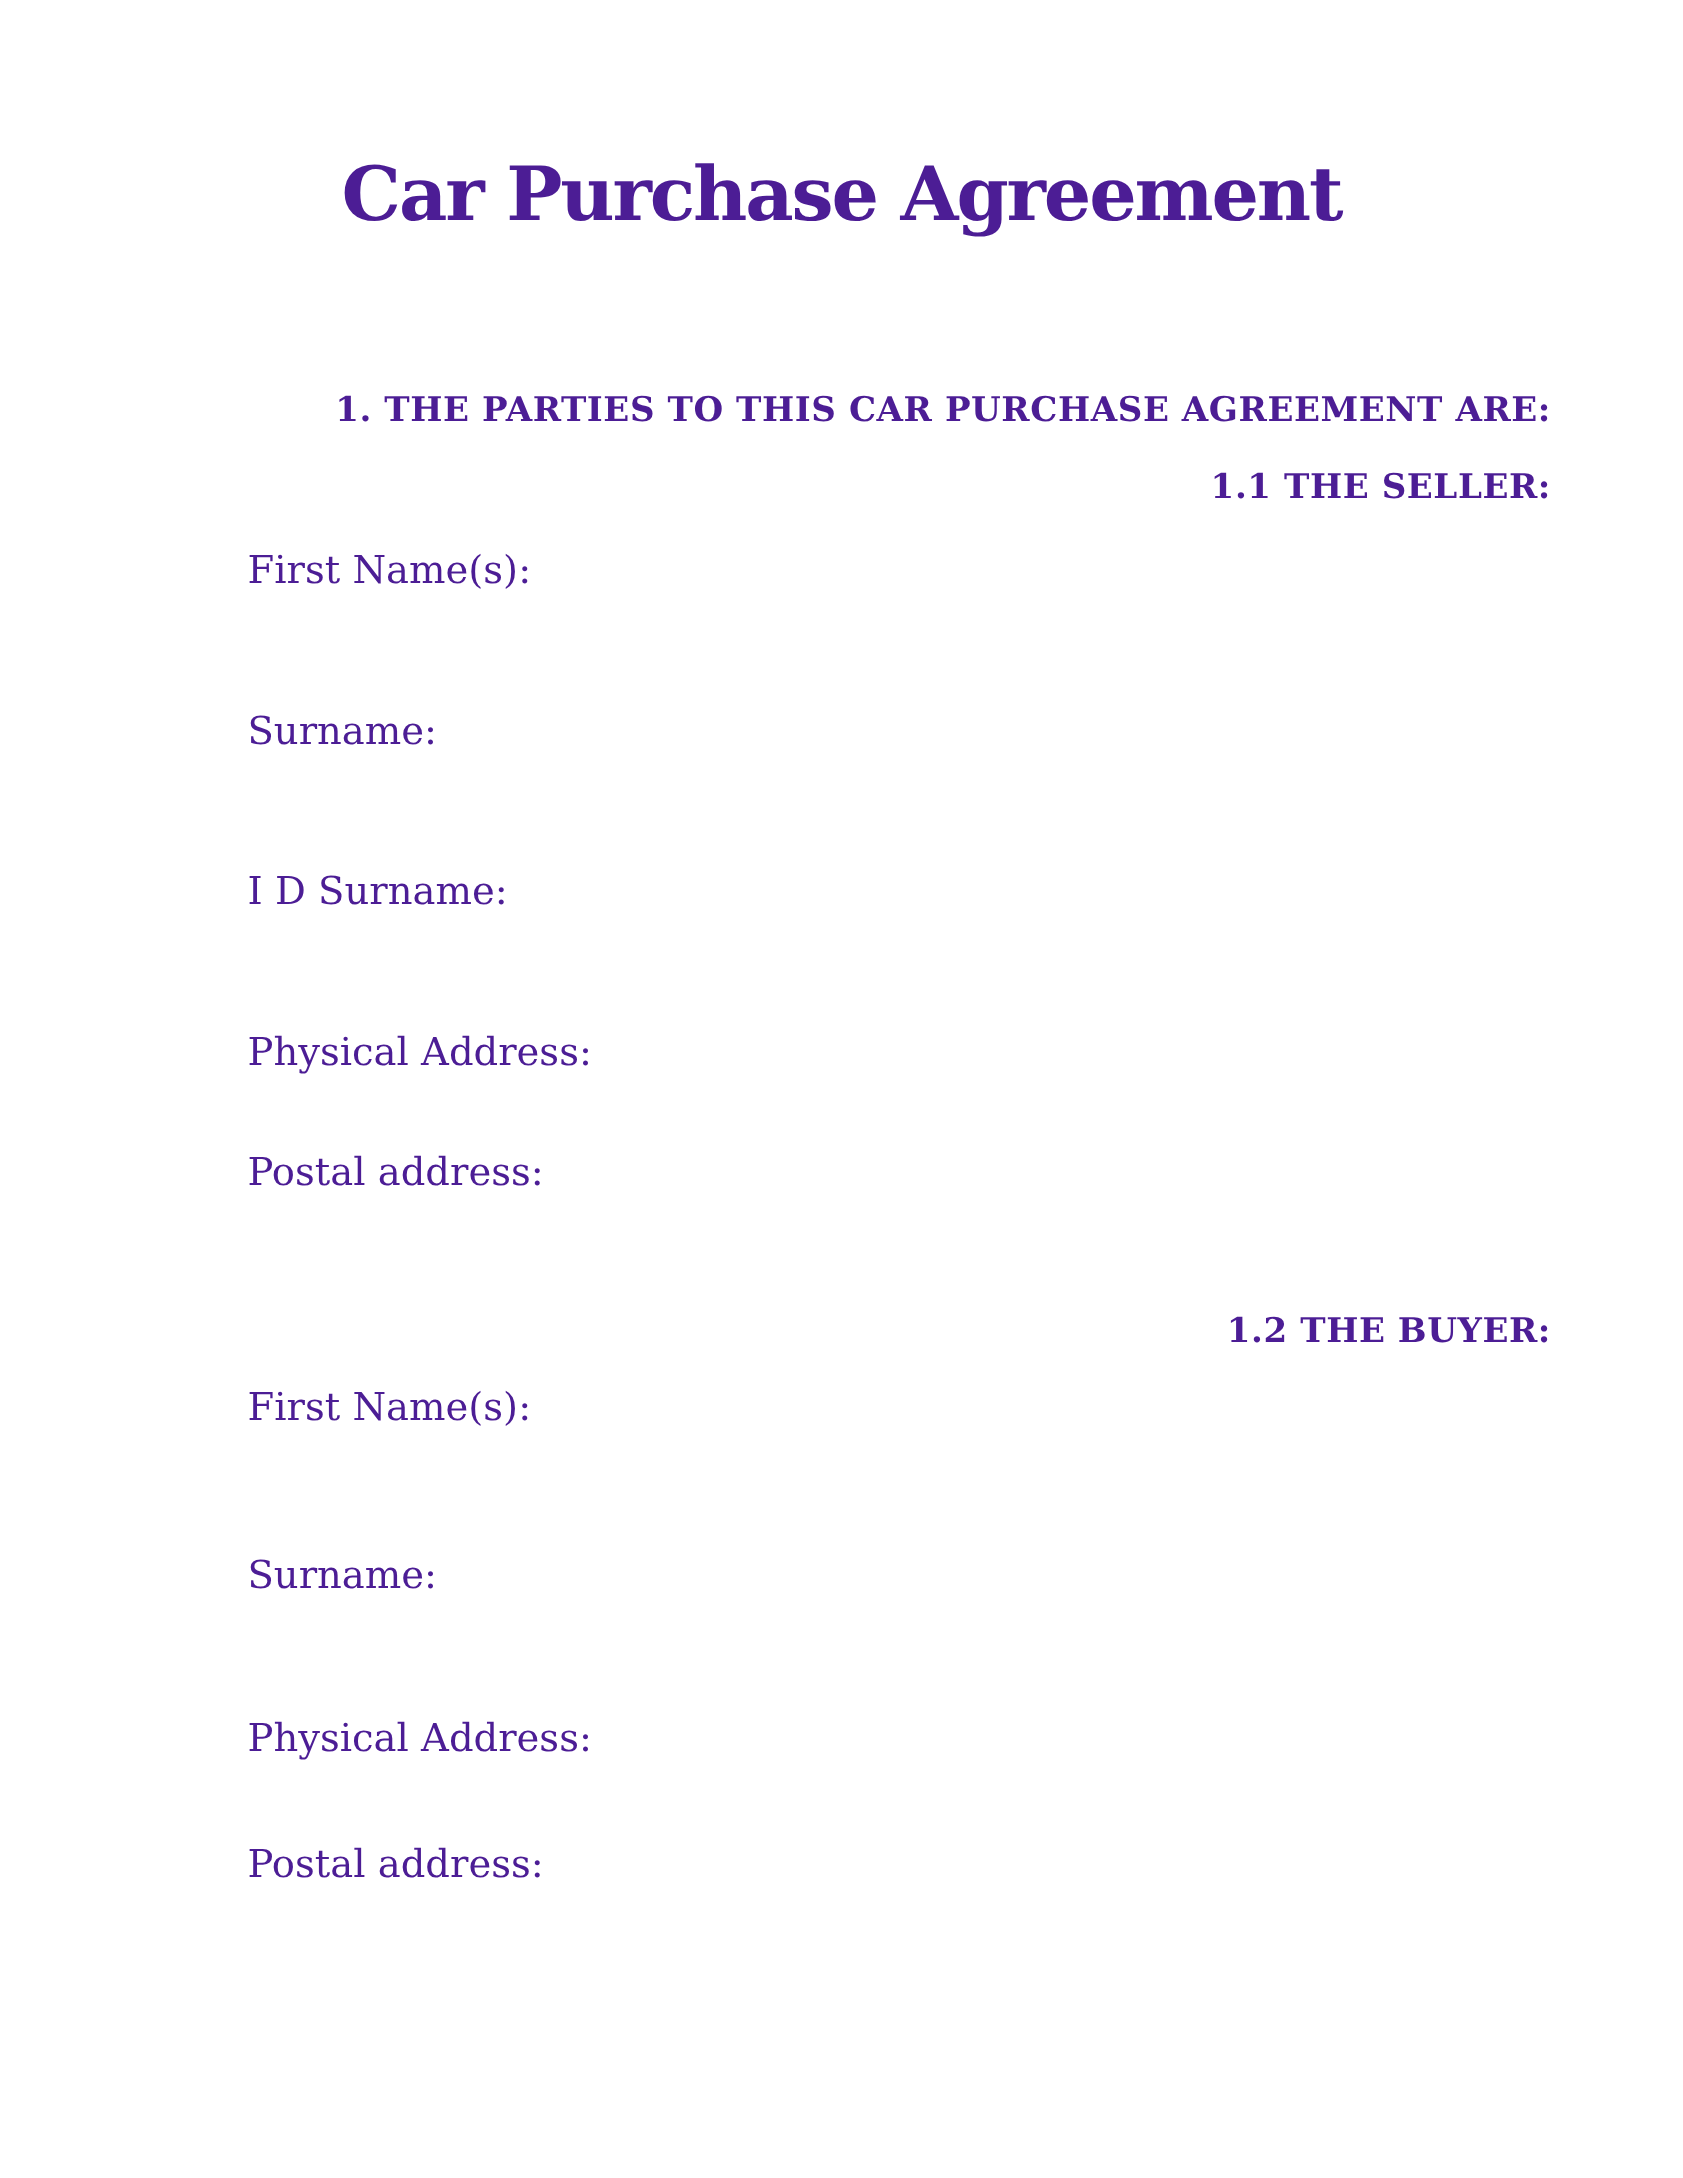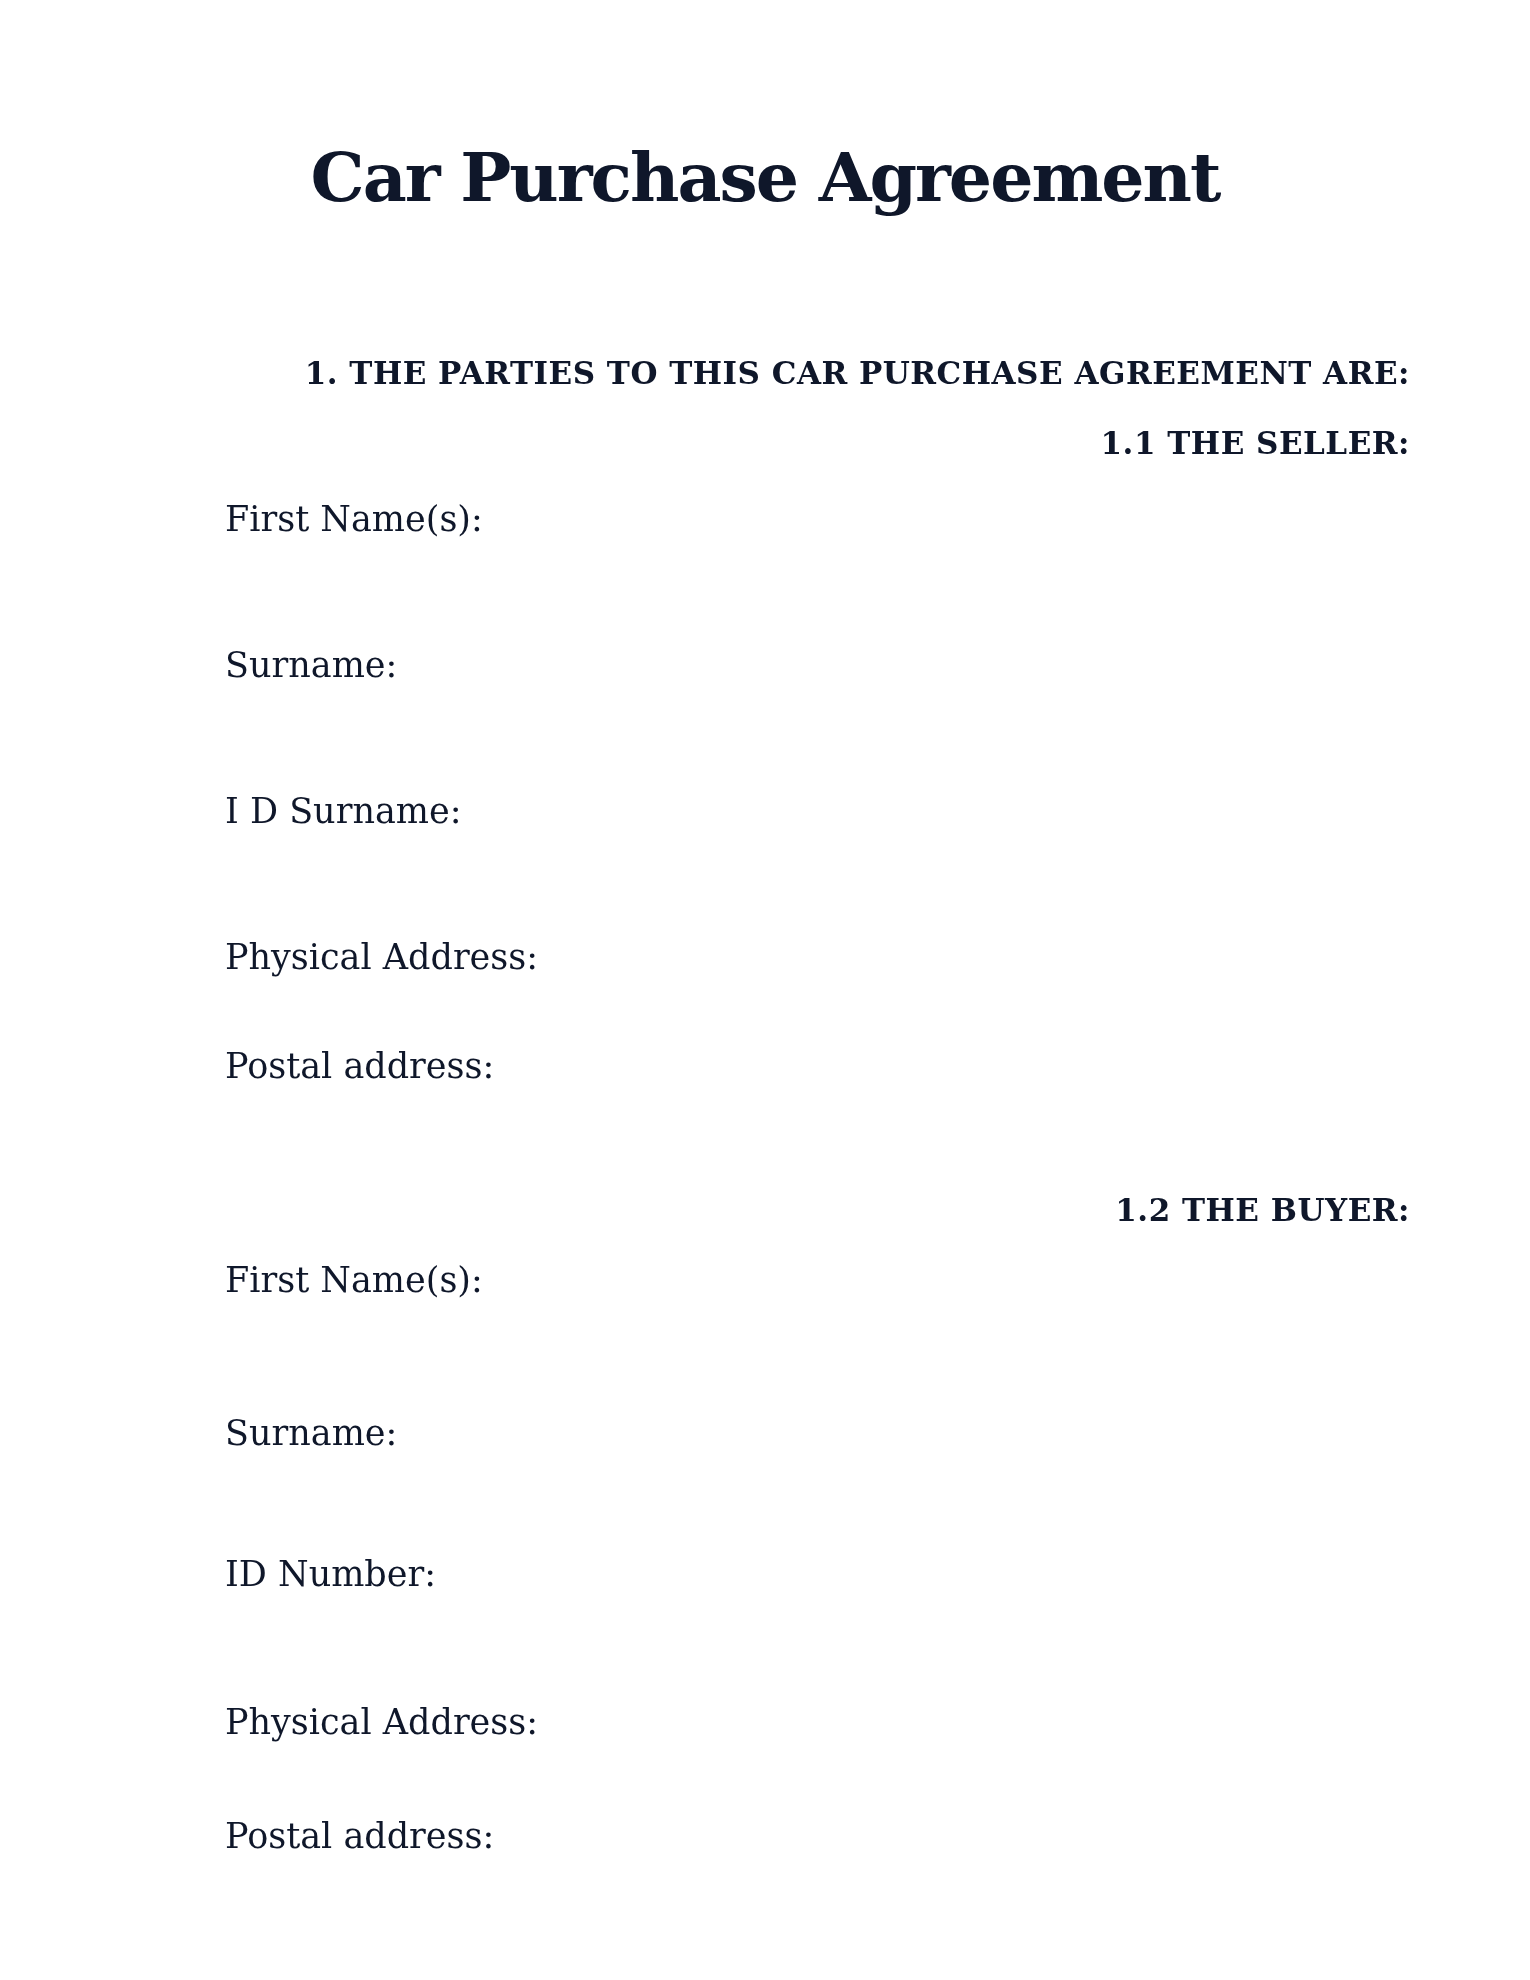--- a/index.html
+++ b/index.html
@@ -5,21 +5,21 @@
   html, body {
     margin: 0;
     padding: 0;
     background: #ffffff;
   }
   .page {
     position: relative;
     width: 1530px;
     height: 1980px;
     background: #ffffff;
-    color: #0f172a;
+    color: #4c1d95;
     font-family: "DejaVu Serif", "Liberation Serif", serif;
     overflow: hidden;
     box-sizing: border-box;
     padding: 0 120px 0 225px;
   }
   .doc-title {
     font-size: 68px;
     font-weight: bold;
     line-height: 1;
     letter-spacing: -2px;
@@ -74,19 +74,18 @@
   <p class="field-label mt-111">Physical Address:</p>
 
   <p class="field-label mt-74">Postal address:</p>
 
   <h3 class="heading mt-111">1.2 THE BUYER:</h3>
 
   <p class="field-label mt-37">First Name(s):</p>
 
   <p class="field-label mt-118">Surname:</p>
 
-  <p class="field-label mt-106">ID Number:</p>
 
   <p class="field-label mt-113">Physical Address:</p>
 
   <p class="field-label mt-79">Postal address:</p>
 
 </div>
 
 </body></html>

